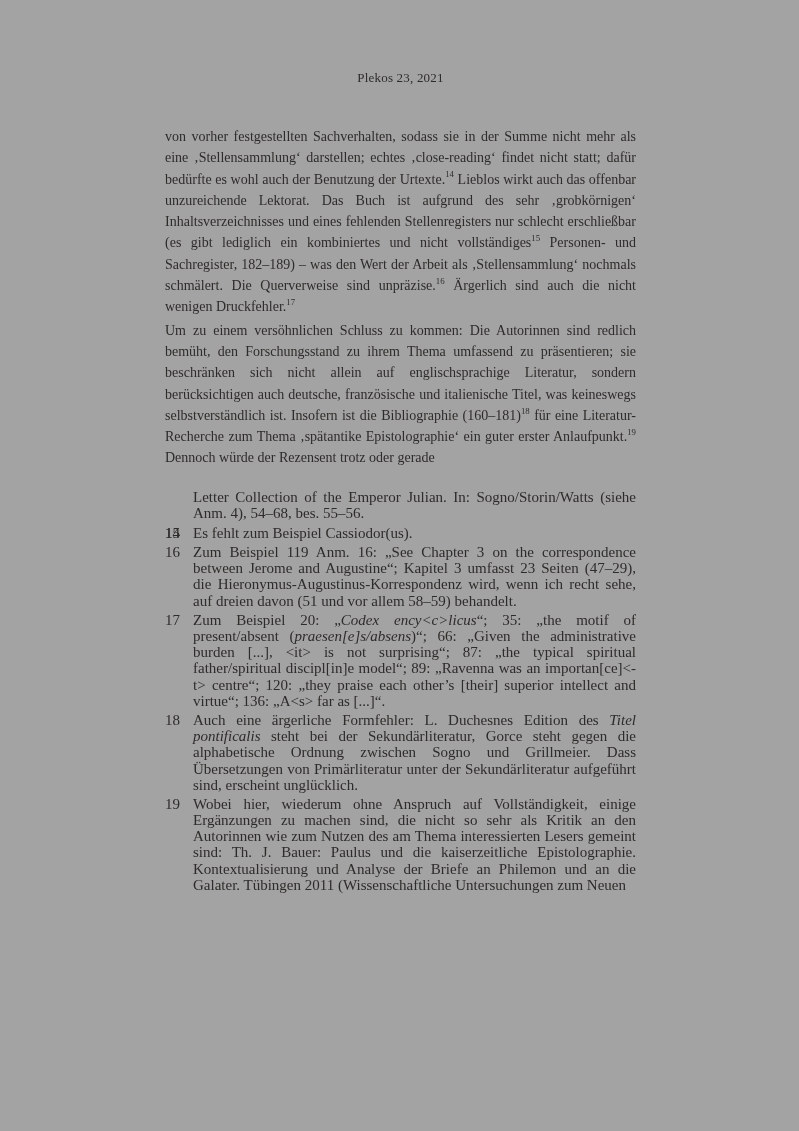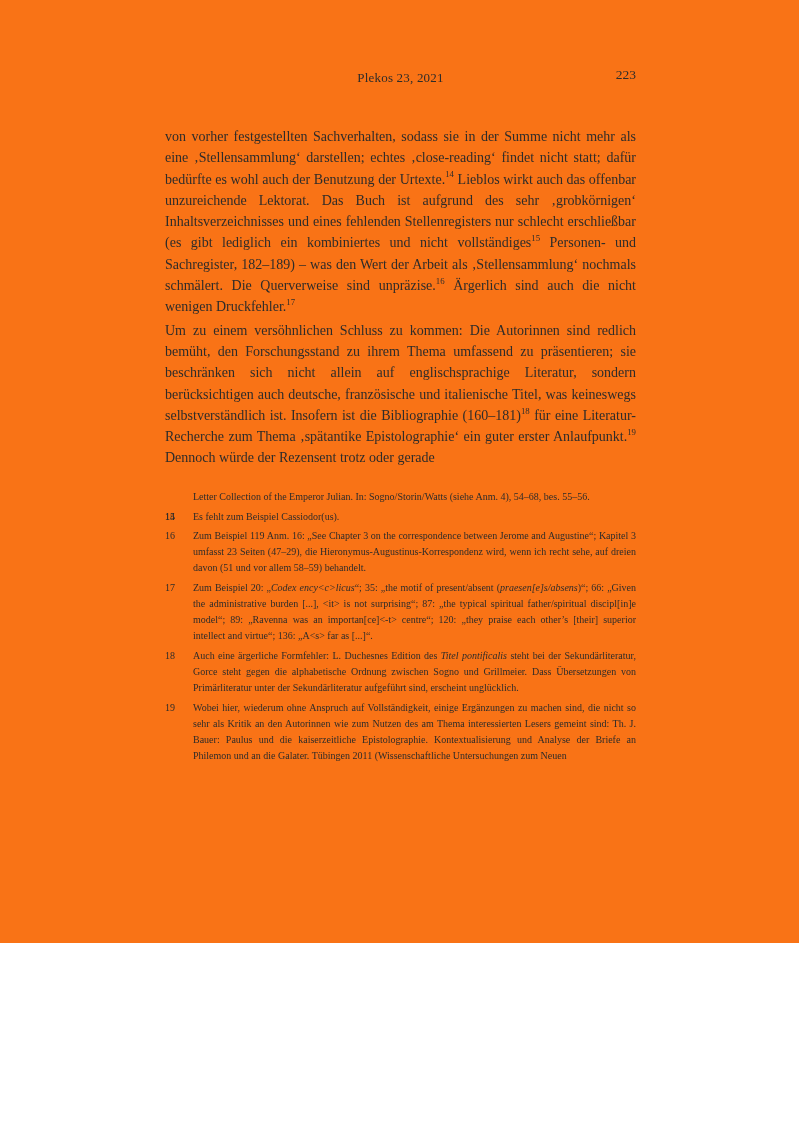--- a/index.html
+++ b/index.html
@@ -1,19 +1,19 @@
 <!DOCTYPE html>
 <html><head>
 <meta charset="utf-8">
 <style>
   html, body { margin:0; padding:0; background:#ffffff; }
   .page {
     position:relative;
-    width:799px; height:943px;
-    background:#f97316;
+    width:799px; height:1131px;
+    background:#a3a3a3;
     font-family:"Liberation Serif", serif;
     color:#2e2c2a;
     overflow:hidden;
   }
   .header-journal {
     position:absolute; top:70px; left:165px; width:471px;
     text-align:center; font-size:13px; letter-spacing:0.2px;
   }
   .header-pagenum {
     position:absolute; top:67px; left:165px; width:471px;
@@ -26,36 +26,35 @@
   }
   .content p { margin:0; }
   .content p + p { margin-top:2px; }
   sup.fnm {
     font-size:8.8px; line-height:0;
     position:relative; top:-0.5px;
     vertical-align:super;
   }
   .footnotes {
     position:absolute; top:489px; left:165px; width:471px;
-    font-size:10px; line-height:16.1px;
+    font-size:15px; line-height:16.1px;
     text-align:justify;
   }
   .fn { position:relative; padding-left:28px; margin-top:3.5px; }
   .fn.cont { margin-top:0; }
   .fn-num { position:absolute; left:0; top:0; }
   .fn-text em { font-style:italic; }
 </style>
 </head>
 <body>
 
 <div class="page">
 
   <div class="header-journal">Plekos 23, 2021</div>
 
-  <div class="header-pagenum">223</div>
 
   <div class="content">
     <p><span>von vorher festgestellten Sachverhalten, sodass sie in der Summe nicht mehr als eine ‚Stellensammlung‘ darstellen; echtes ‚close-reading‘ findet nicht statt; dafür bedürfte es wohl auch der Benutzung der Urtexte.</span><sup class="fnm">14</sup><span> Lieblos wirkt auch das offenbar unzureichende Lektorat. Das Buch ist aufgrund des sehr ‚grobkörnigen‘ Inhaltsverzeichnisses und eines fehlenden Stellenregisters nur schlecht erschließbar (es gibt lediglich ein kombiniertes und nicht vollständiges</span><sup class="fnm">15</sup><span> Personen- und Sachregister, 182–189) – was den Wert der Arbeit als ‚Stellensammlung‘ nochmals schmälert. Die Querverweise sind unpräzise.</span><sup class="fnm">16</sup><span> Ärgerlich sind auch die nicht wenigen Druckfehler.</span><sup class="fnm">17</sup></p>
     <p><span>Um zu einem versöhnlichen Schluss zu kommen: Die Autorinnen sind redlich bemüht, den Forschungsstand zu ihrem Thema umfassend zu präsentieren; sie beschränken sich nicht allein auf englischsprachige Literatur, sondern berücksichtigen auch deutsche, französische und italienische Titel, was keineswegs selbstverständlich ist. Insofern ist die Bibliographie (160–181)</span><sup class="fnm">18</sup><span> für eine Literatur-Recherche zum Thema ‚spätantike Epistolographie‘ ein guter erster Anlaufpunkt.</span><sup class="fnm">19</sup><span> Dennoch würde der Rezensent trotz oder gerade</span></p>
   </div>
 
   <div class="footnotes">
 
     <div class="fn cont">
       <span class="fn-num"></span>

